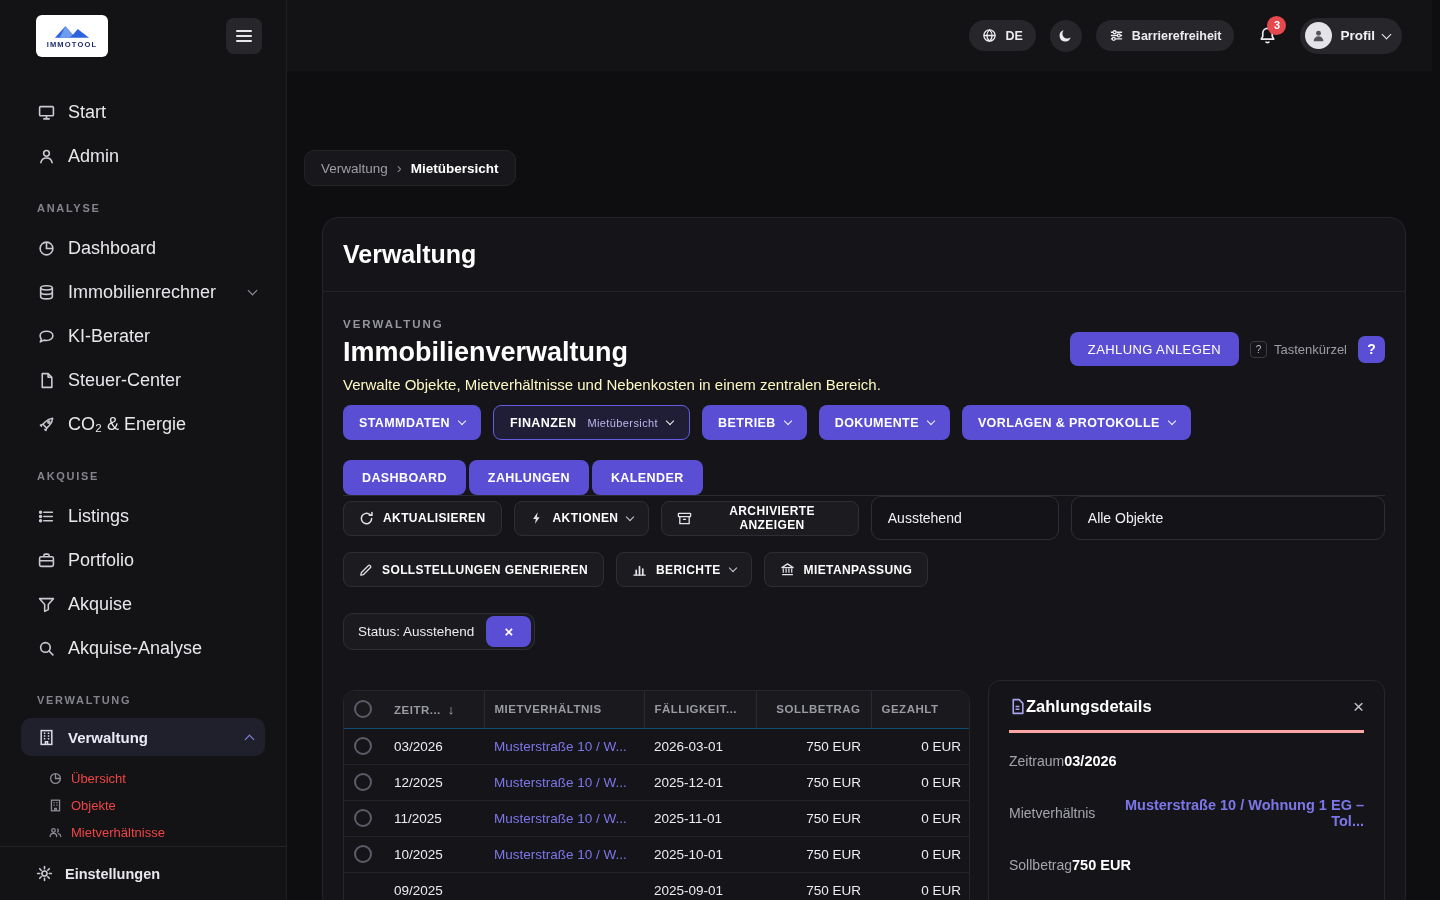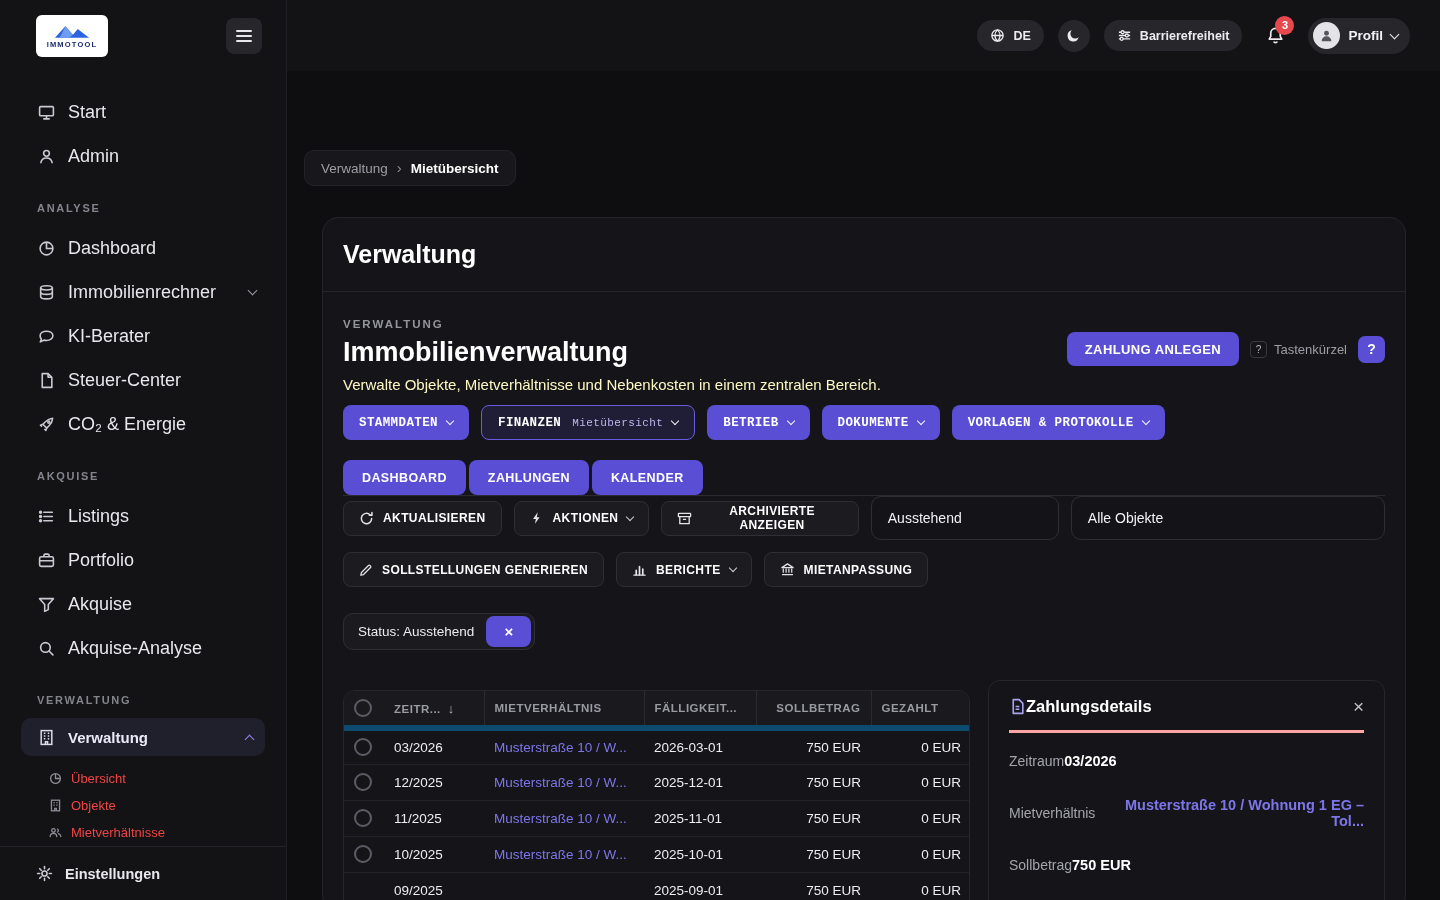--- a/index.html
+++ b/index.html
@@ -1,21 +1,21 @@
 <!DOCTYPE html>
 <html><head>
 <meta charset="utf-8">
 <style>
   *{margin:0;padding:0;box-sizing:border-box}
   html,body{width:1440px;height:900px;overflow:hidden}
   body{background:#0e0e10;font-family:"Liberation Sans",sans-serif;color:#f4f4f5;position:relative}
   svg{display:block}
 
   
-  .topbar{position:absolute;top:0;left:0;right:0;height:71px;background:#131316;display:flex;align-items:center;justify-content:flex-end;gap:14px;padding-right:30px;z-index:2}
+  .topbar{position:absolute;top:0;left:0;right:8px;height:71px;background:#131316;display:flex;align-items:center;justify-content:flex-end;gap:14px;padding-right:30px;z-index:2}
   .tb-pill{height:31px;background:#26262b;border-radius:16px;display:inline-flex;align-items:center;gap:8px;padding:0 13px;font-size:12.5px;font-weight:bold;color:#ececf0;cursor:pointer}
   .tb-circle{width:32px;height:32px;border-radius:50%;background:#26262b;display:flex;align-items:center;justify-content:center;color:#ececf0;cursor:pointer}
   .tb-bell{position:relative;width:38px;height:36px;display:flex;align-items:center;justify-content:center;color:#ececf0;cursor:pointer}
   .badge{position:absolute;top:-2px;right:0;min-width:19px;height:19px;background:#e5484d;border-radius:10px;font-size:11px;font-weight:bold;color:#fff;display:flex;align-items:center;justify-content:center;padding:0 5px}
   .profile{height:36px;background:#26262b;border-radius:18px;display:inline-flex;align-items:center;gap:8px;padding:0 12px 0 5px;font-size:13.5px;font-weight:bold;color:#f2f2f4;cursor:pointer}
   .avatar{width:27px;height:27px;border-radius:50%;background:#e3e3e8;display:flex;align-items:center;justify-content:center}
 
   .cv{display:inline-block;width:7px;height:7px;border-right:1.8px solid currentColor;border-bottom:1.8px solid currentColor;transform:rotate(45deg);margin-top:-3px}
   .cv-up{transform:rotate(-135deg);margin-top:4px}
 
@@ -49,27 +49,27 @@
   .card{position:absolute;left:322px;top:217px;width:1084px;height:695px;background:#151519;border:1px solid #242429;border-radius:16px;z-index:1;overflow:hidden}
   .card-head{height:74px;display:flex;align-items:center;padding:0 20px;border-bottom:1px solid #242429}
   .card-title{font-size:25px;font-weight:bold;color:#fff}
   .card-body{padding:26px 20px 0}
 
   .sechead{display:flex;justify-content:space-between;align-items:flex-start}
   .eyebrow{font-size:11.5px;font-weight:bold;letter-spacing:2px;color:#95959e;margin-bottom:7px}
   .h1{font-size:27px;font-weight:bold;color:#fff;margin-bottom:8px}
   .subtitle{font-size:15px;color:#fef9c3}
   .headctl{display:flex;align-items:center;gap:11px;margin-top:14px}
-  .btn-primary{height:34px;background:#5a4fd4;border:none;border-radius:8px;color:#fff;font-family:inherit;font-size:13px;font-weight:bold;letter-spacing:.4px;padding:0 18px;cursor:pointer}
+  .btn-primary{height:34px;background:#5a4fd4;border:none;border-radius:8px;color:#fff;font-family:inherit;font-size:13px;font-weight:normal;letter-spacing:.4px;padding:0 18px;cursor:pointer}
   .kbd-hint{display:flex;align-items:center;gap:7px;color:#9d9da6;font-size:13px}
   .kbd{width:17px;height:17px;border:1px solid #3a3a40;border-radius:4px;font-size:10px;display:flex;align-items:center;justify-content:center;color:#b9b9c2}
   .helpbtn{width:27px;height:27px;background:#5a4fd4;border:none;border-radius:7px;color:#fff;font-size:14px;font-weight:bold;cursor:pointer;font-family:inherit}
 
   .modnav{display:flex;gap:12px;margin-top:12px}
-  .mbtn{height:35px;background:#5a4fd4;border:none;border-radius:8px;color:#fff;font-family:Liberation Mono, monospace;font-size:12.5px;font-weight:bold;letter-spacing:.4px;padding:0 16px;display:inline-flex;align-items:center;gap:9px;cursor:pointer}
+  .mbtn{height:35px;background:#5a4fd4;border:none;border-radius:8px;color:#fff;font-family:Liberation Sans, sans-serif;font-size:12.5px;font-weight:bold;letter-spacing:.4px;padding:0 16px;display:inline-flex;align-items:center;gap:9px;cursor:pointer}
   .mbtn .cv{width:6px;height:6px;opacity:.95}
   .mbtn.active{background:rgba(90,79,212,.16);border:1px solid #675ce0}
   .msub{font-size:11px;font-weight:normal;color:#bcb7ef;margin-left:2px}
 
   .tabs{display:flex;gap:3px;margin-top:20px;border-bottom:1px solid #2b2b31}
   .tabbtn{height:35px;background:#5a4fd4;border:none;border-radius:8px 8px 8px 8px;color:#fff;font-family:inherit;font-size:12.5px;font-weight:bold;letter-spacing:.4px;padding:0 19px;cursor:pointer}
 
   .toolrow{display:flex;align-items:center;gap:12px}
   .toolrow.r1{}
   .toolrow.r2{margin-top:12px}
@@ -81,21 +81,21 @@
   .sel-status{width:200px;margin-left:auto}
 
   .chiprow{margin-top:26px}
   .chip{display:inline-flex;align-items:center;gap:12px;height:37px;background:#1a1a1f;border:1px solid #2e2e34;border-radius:10px;padding:0 3px 0 14px}
   .chip-label{font-size:13.5px;color:#ececf0}
   .chip-x{width:45px;height:31px;background:#5a4fd4;border:none;border-radius:8px;color:#fff;font-size:15px;font-weight:bold;cursor:pointer;font-family:inherit}
 
   .bottom{display:flex;align-items:flex-start;gap:18px;margin-top:30px}
   .tablewrap{width:627px;margin-top:10px;border:1px solid #26262c;border-radius:12px 12px 0 0;overflow:hidden}
   table{border-collapse:collapse;width:627px;table-layout:fixed}
-  thead th{height:37px;background:#19191e;font-size:11.5px;font-weight:bold;letter-spacing:.5px;color:#9a9aa3;text-align:left;padding:0 10px;border-bottom:6px solid #0c4a6e;border-left:1px solid #2a2a30;white-space:nowrap}
+  thead th{height:37px;background:#19191e;font-size:11.5px;font-weight:bold;letter-spacing:.5px;color:#9a9aa3;text-align:left;padding:0 10px;border-bottom:1px solid #0c4a6e;border-left:1px solid #2a2a30;white-space:nowrap}
   thead th:first-child,thead th:nth-child(2){border-left:none}
   tbody td{height:36px;font-size:13.5px;color:#ededf1;padding:0 10px;border-bottom:1px solid #222227;white-space:nowrap;overflow:hidden}
   .col-chk{width:40px}.col-per{width:100px}.col-mv{width:160px}.col-due{width:112px}.col-soll{width:115px}.col-gez{width:100px}
   .num{text-align:right}
   .radio{width:18px;height:18px;border:2px solid #5c5c66;border-radius:50%;background:transparent;cursor:pointer;display:inline-block;vertical-align:middle}
   .sort{color:#b6b6c0;font-size:13px;margin-left:7px}
   a.link{color:#7d76ea;text-decoration:none;font-size:13.5px;cursor:pointer}
 
   .panel{width:397px;background:#151519;border:1px solid #26262c;border-radius:12px;padding:16px 20px 14px}
   .p-head{display:flex;align-items:center;padding-bottom:14px;border-bottom:3px solid #fca5a5}

